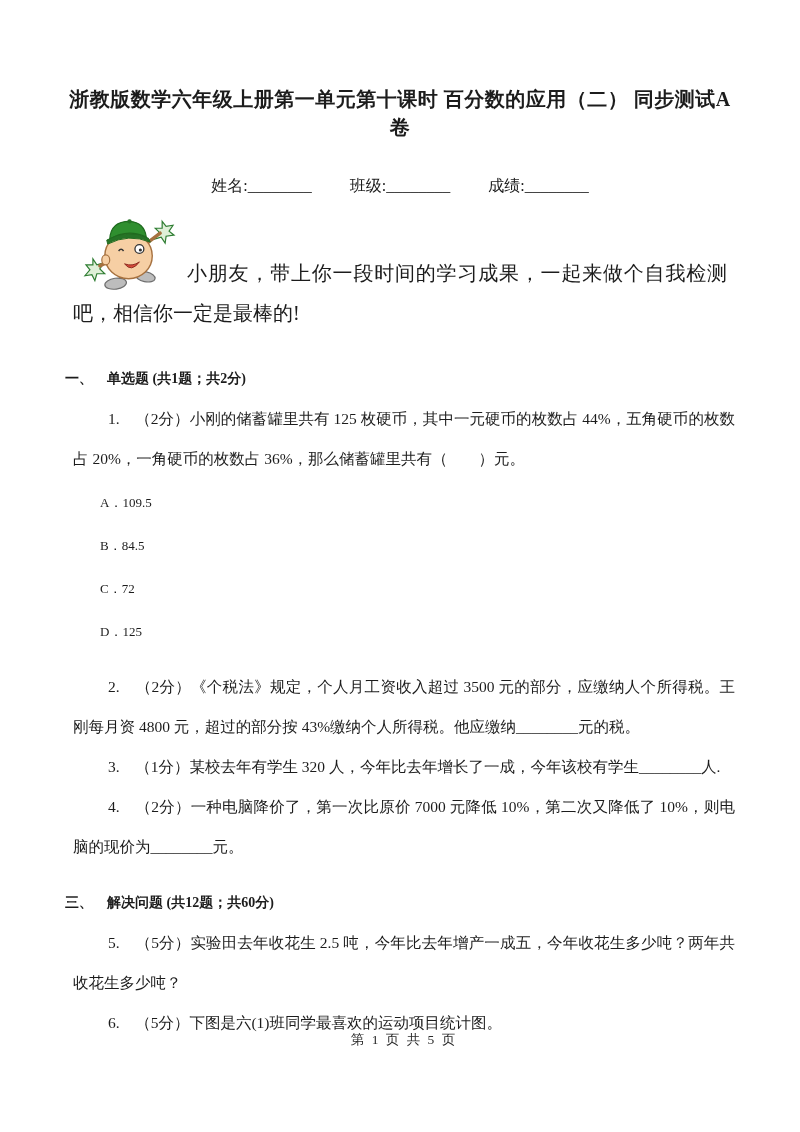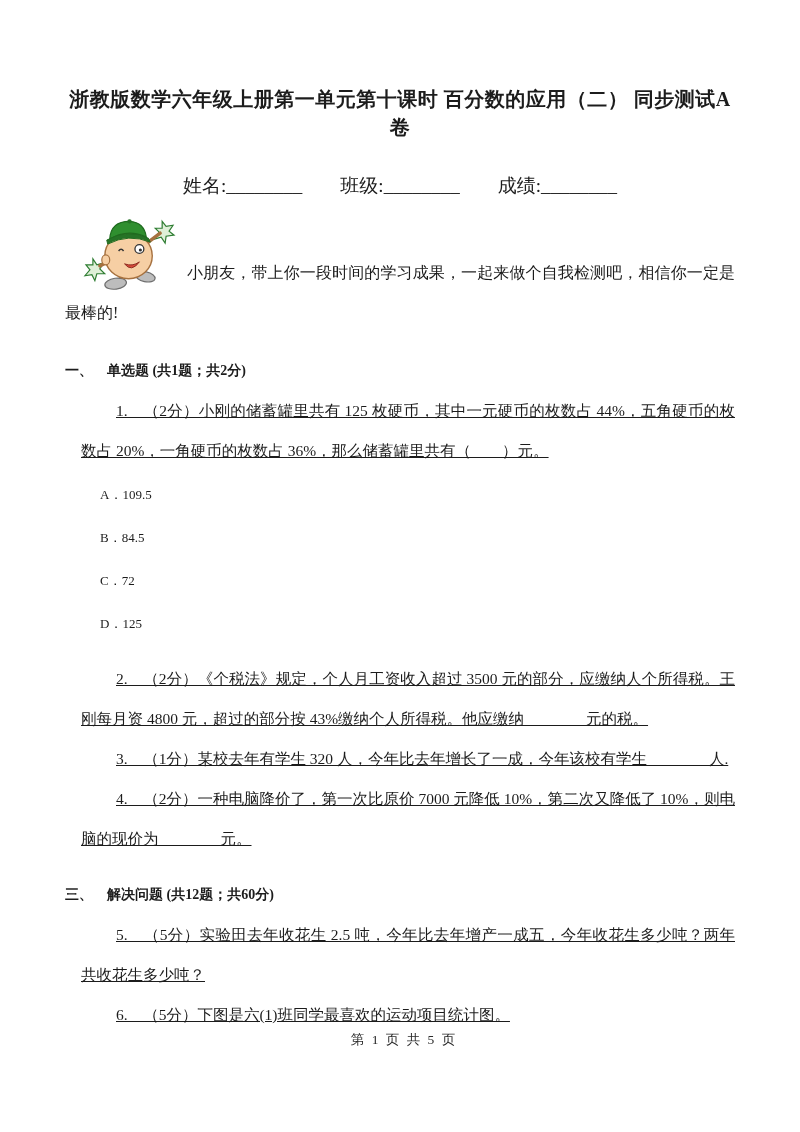--- a/index.html
+++ b/index.html
@@ -23,54 +23,53 @@
     font-size: 20px;
     font-weight: bold;
     line-height: 28px;
     letter-spacing: 0.5px;
   }
   .fields {
     margin-top: 34px;
     display: flex;
     justify-content: center;
     gap: 38px;
-    font-size: 19px;
+    font-size: 16px;
     line-height: 22px;
   }
   .field { white-space: pre; }
   .intro { margin-top: 14px; }
   .mascot {
     float: left;
     width: 94px; height: 80px;
     margin-left: 18px;
     margin-right: 10px;
   }
   .intro-text {
-    margin: 0;
+    margin: 8px;
     padding-top: 42px;
-    font-size: 16px;
+    font-size: 20px;
     line-height: 40px;
     text-align: justify;
   }
   .clear { clear: both; }
   .section-heading {
     margin: 26px 0 0 0;
     font-size: 14px;
     font-weight: bold;
     line-height: 24px;
   }
   .section-heading.tight { margin-top: 24px; }
   .question {
-    margin: 8px 0 0 16px;
+    margin: 8px 0 0 8px;
     font-size: 15.5px;
     line-height: 40px;
     text-indent: 35px;
     text-align: justify;
     white-space: pre-wrap;
-    text-decoration: underline;
   }
   .question.flow { margin-top: 0; }
   .options { margin-top: 16px; }
   .option {
     margin: 0 0 27px 0;
     padding-left: 35px;
     font-size: 13px;
     line-height: 16px;
     white-space: pre;
   }

